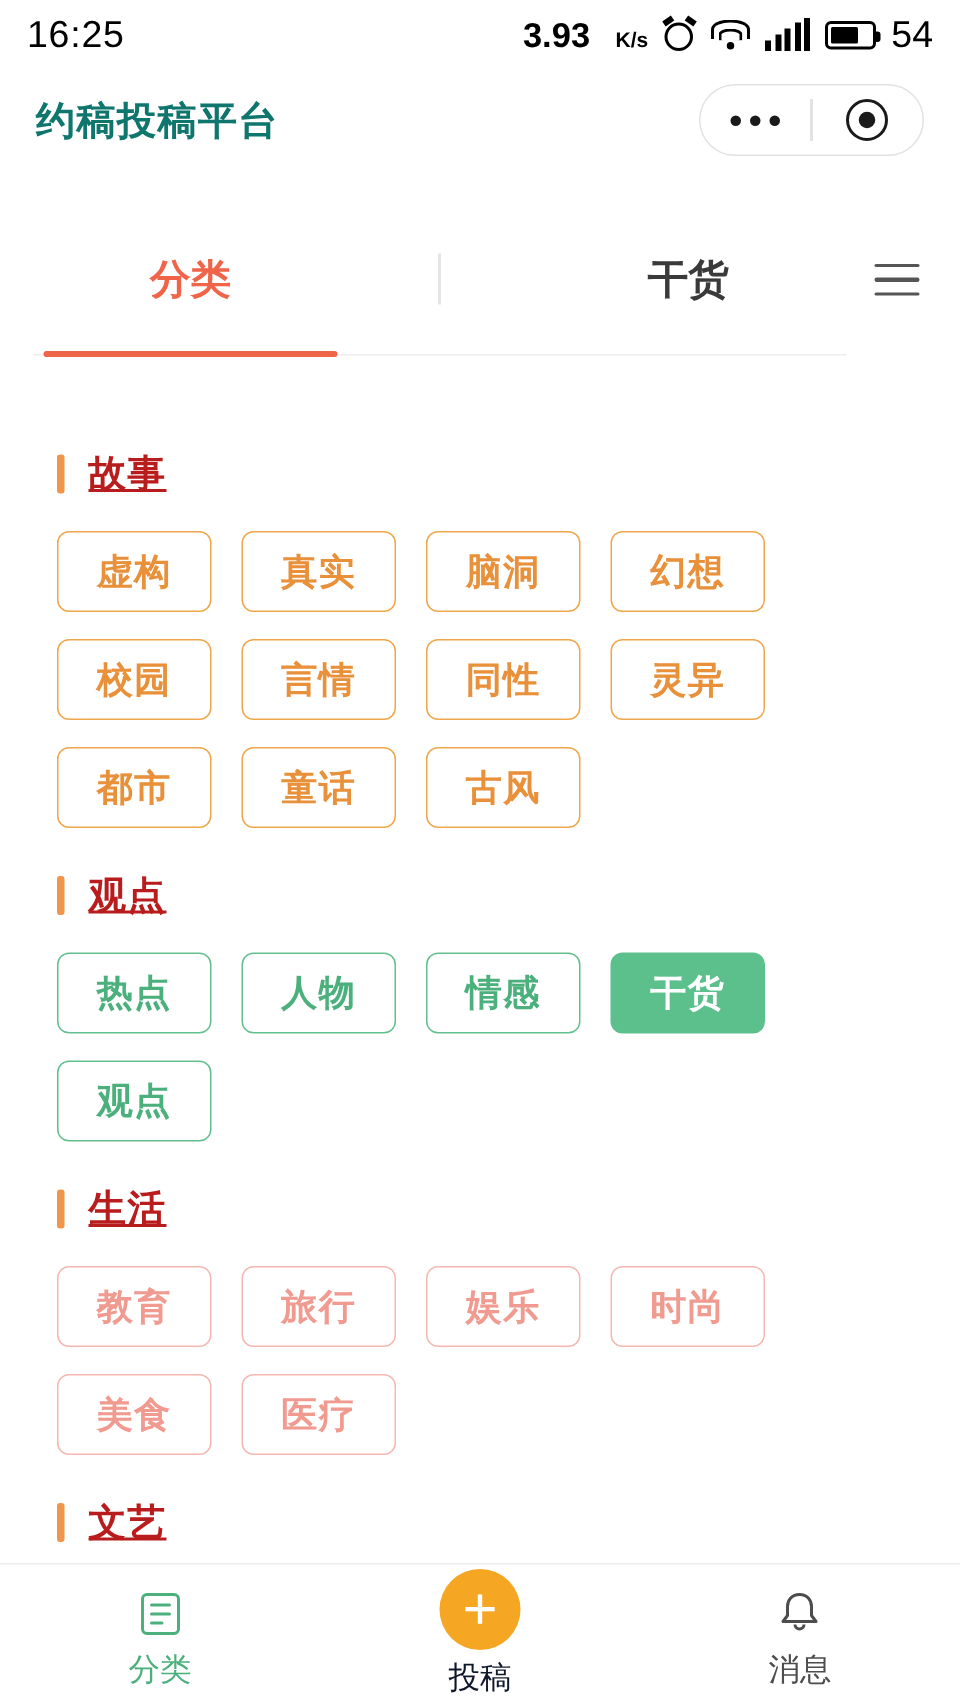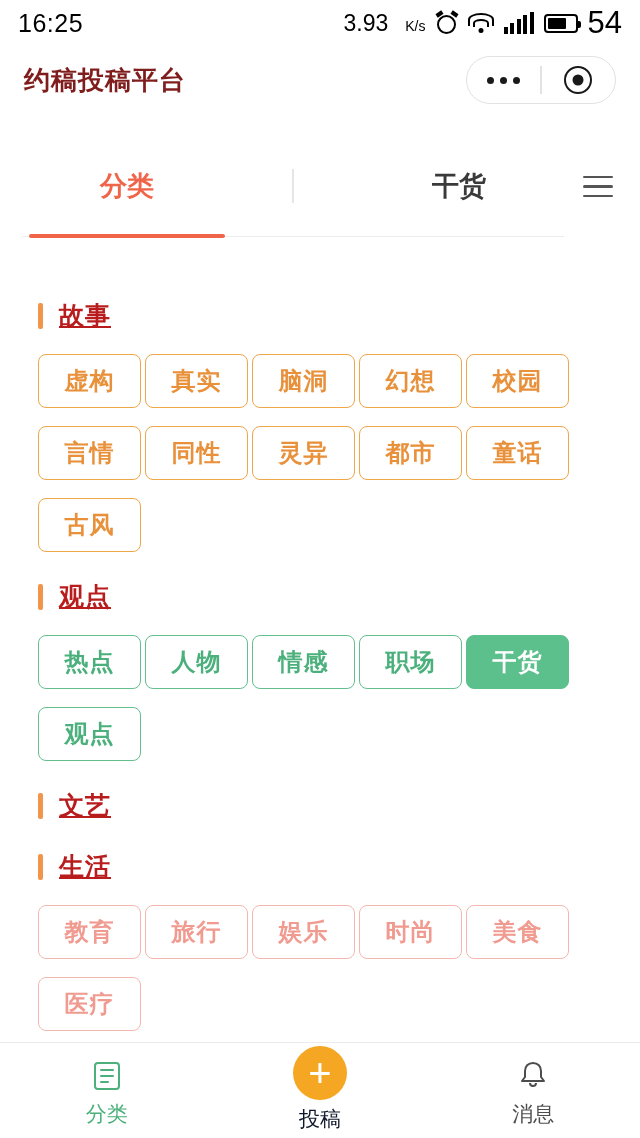--- a/index.html
+++ b/index.html
@@ -27,21 +27,21 @@
     font-size: 25px;
     color: #000;
   }
   .statusbar .time { font-weight: 400; letter-spacing: 0.5px; }
   .statusbar .right {
     margin-left: auto;
     display: flex;
     align-items: center;
     gap: 10px;
   }
-  .net-speed { font-size: 23px; display: flex; align-items: baseline; }
+  .net-speed { font-size: 23px; display: flex; align-items: baseline; font-weight: bold; }
   .net-speed .unit { font-size: 14px; margin-left: 17px; line-height: 1; }
   .icon-sq { display: inline-block; }
 
   
   .alarm { width: 22px; height: 22px; position: relative; }
   .alarm .face {
     position: absolute; left: 1px; top: 3px;
     width: 19px; height: 19px; border: 2.5px solid #000; border-radius: 50%;
   }
   .alarm .ear { position: absolute; width: 7px; height: 4px; background: #000; top: 0; }
@@ -67,31 +67,31 @@
   .sig i:nth-child(4) { height: 19px; }
   .sig i:nth-child(5) { height: 22px; }
 
   
   .batt { width: 34px; height: 19px; border: 2.5px solid #000; border-radius: 4px; position: relative; }
   .batt::after {
     content: ""; position: absolute; right: -5px; top: 5px;
     width: 3px; height: 7px; background: #000; border-radius: 0 2px 2px 0;
   }
   .batt .fill { position: absolute; left: 2px; top: 2px; bottom: 2px; width: 18px; background: #000; border-radius: 1px; }
-  .batt-pct { font-size: 31px; }
+  .batt-pct { font-size: 25px; }
 
   
   .navbar {
     height: 68px;
     flex: 0 0 68px;
     display: flex;
     align-items: center;
     padding: 0 24px;
   }
-  .nav-title { font-size: 26px; font-weight: bold; color: #7f1d1d; letter-spacing: 1px; }
+  .nav-title { font-size: 26px; font-weight: bold; color: #0f766e; letter-spacing: 1px; }
   .capsule {
     margin-left: auto;
     width: 150px; height: 48px;
     border: 1.5px solid #e2e2e2;
     border-radius: 24px;
     display: flex; align-items: center;
     background: #fff;
   }
   .capsule .half { flex: 1; display: flex; align-items: center; justify-content: center; height: 100%; }
   .capsule .divider { width: 1.5px; height: 28px; background: #e2e2e2; }
@@ -155,21 +155,21 @@
   }
   .section { margin-bottom: 8px; }
   .sec-title {
     display: flex; align-items: center;
     gap: 16px;
     margin: 28px 0 22px 0;
   }
   .sec-bar { width: 5px; height: 26px; background: #f0954a; border-radius: 2px; display: block; }
   .sec-label { font-size: 25px; color: #b91c1c; font-weight: bold; letter-spacing: 1px; text-decoration: underline; }
 
-  .chips { display: flex; flex-wrap: wrap; gap: 18px 4px; }
+  .chips { display: flex; flex-wrap: wrap; gap: 18px 20px; }
   .chip {
     width: 103px; height: 54px;
     border-radius: 8px;
     display: flex; align-items: center; justify-content: center;
     font-size: 24px;
     font-weight: bold;
     background: #fff;
     letter-spacing: 1px;
   }
   .chip.orange { border: 1.5px solid #f0a64a; color: #e8903a; }
@@ -296,48 +296,47 @@
 
     <div class="section">
       <div class="sec-title">
         <span class="sec-bar"></span>
         <span class="sec-label">观点</span>
       </div>
       <div class="chips">
         <div class="chip green">热点</div>
         <div class="chip green">人物</div>
         <div class="chip green">情感</div>
-        <div class="chip green">职场</div>
         <div class="chip green filled">干货</div>
         <div class="chip green">观点</div>
-      </div>
-    </div>
-
-    <div class="section">
-      <div class="sec-title">
-        <span class="sec-bar"></span>
-        <span class="sec-label">文艺</span>
       </div>
     </div>
 
     <div class="section">
       <div class="sec-title">
         <span class="sec-bar"></span>
         <span class="sec-label">生活</span>
       </div>
       <div class="chips">
         <div class="chip pink">教育</div>
         <div class="chip pink">旅行</div>
         <div class="chip pink">娱乐</div>
         <div class="chip pink">时尚</div>
         <div class="chip pink">美食</div>
         <div class="chip pink">医疗</div>
       </div>
     </div>
 
+    <div class="section">
+      <div class="sec-title">
+        <span class="sec-bar"></span>
+        <span class="sec-label">文艺</span>
+      </div>
+    </div>
+
   </div>
 
   <div class="bottombar">
 
 
     <div class="bt active">
       <span class="bt-ico">
         <svg width="34" height="34" viewBox="0 0 34 34">
           <rect x="5" y="4" width="24" height="26" rx="3" fill="none" stroke="#4bb07c" stroke-width="2"></rect>
           <path d="M11 11 h12 M11 17 h12 M11 23 h7" stroke="#4bb07c" stroke-width="2" stroke-linecap="round"></path>

